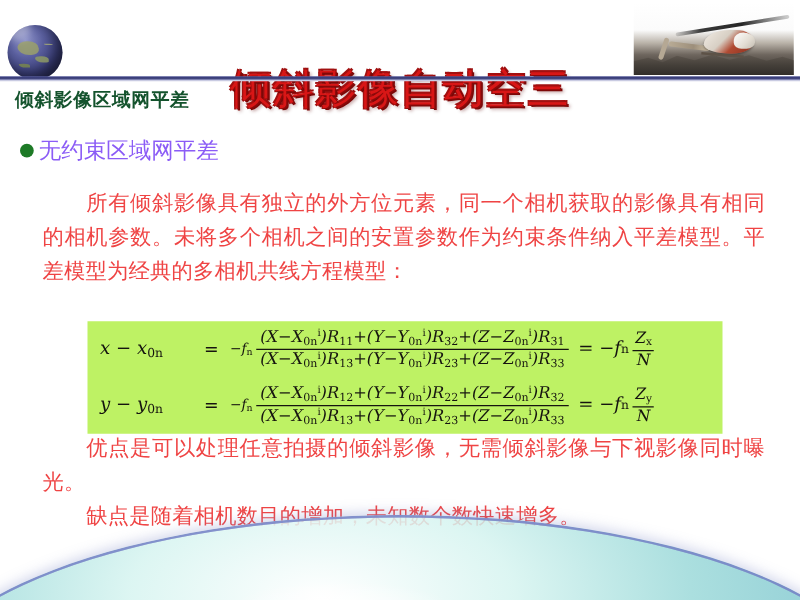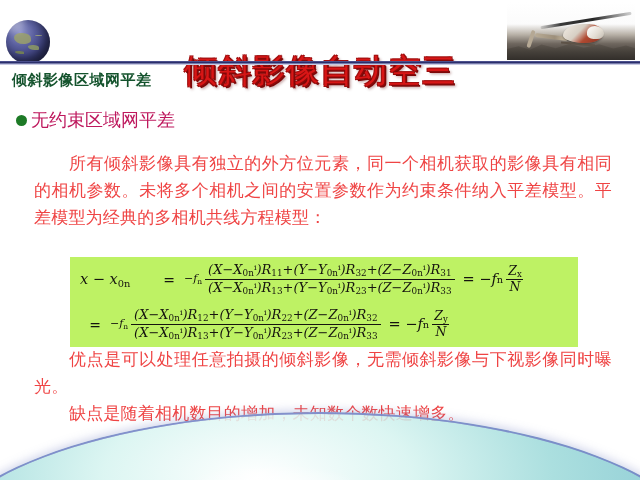--- a/index.html
+++ b/index.html
@@ -108,21 +108,21 @@
   .bullet-row{
     position:absolute;left:16px;top:108px;
     display:flex;align-items:center;gap:4px;
   }
   .bullet-dot{
     width:11px;height:11px;border-radius:50%;
     background:#1d7a26;display:inline-block;flex:0 0 auto;
   }
   .bullet-text{
     font-family:"DejaVu Sans","Liberation Sans",sans-serif;
-    font-size:18px;color:#be185d;font-weight:500;white-space:nowrap;
+    font-size:18px;color:#8b5cf6;font-weight:500;white-space:nowrap;
   }
 
   
   .para{
     position:absolute;
     font-family:"DejaVu Serif","Liberation Serif",serif;
     font-size:17px;line-height:27px;color:#ef4444;
     text-align:justify;text-justify:inter-ideograph;
     letter-spacing:.2px;
   }
@@ -228,20 +228,21 @@
     <span class="tail">
       <span class="rm">=</span>&nbsp;−f<sub>n</sub>
       <span class="frac small">
         <span class="num">Z<sub>x</sub></span>
         <span class="den">N</span>
       </span>
     </span>
   </div>
 
   <div class="eq">
+    <span class="lhs">y − y<sub>0n</sub></span>
     <span class="eqsign">=</span>
     <span class="negf">−f<sub>n</sub></span>
     <span class="frac">
       <span class="num">(X−X<sub>0n</sub><sup>i</sup>)R<sub>12</sub>+(Y−Y<sub>0n</sub><sup>i</sup>)R<sub>22</sub>+(Z−Z<sub>0n</sub><sup>i</sup>)R<sub>32</sub></span>
       <span class="den">(X−X<sub>0n</sub><sup>i</sup>)R<sub>13</sub>+(Y−Y<sub>0n</sub><sup>i</sup>)R<sub>23</sub>+(Z−Z<sub>0n</sub><sup>i</sup>)R<sub>33</sub></span>
     </span>
     <span class="tail">
       <span class="rm">=</span>&nbsp;−f<sub>n</sub>
       <span class="frac small">
         <span class="num">Z<sub>y</sub></span>

